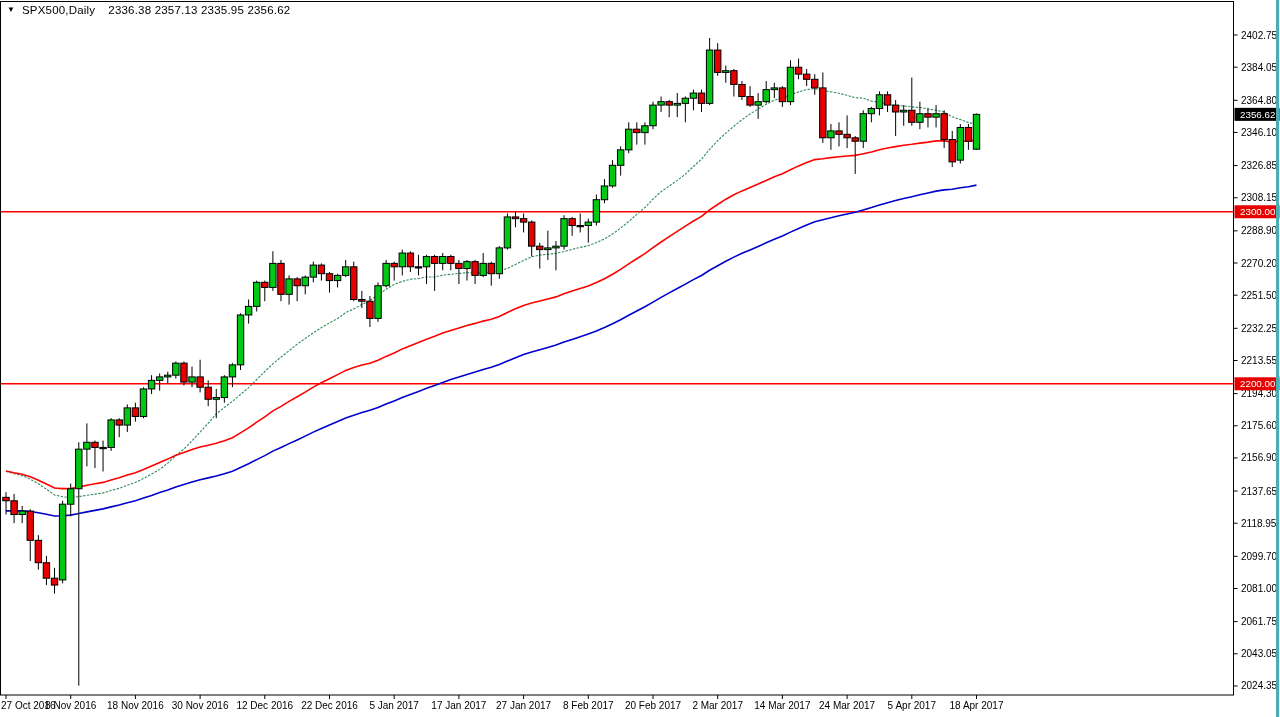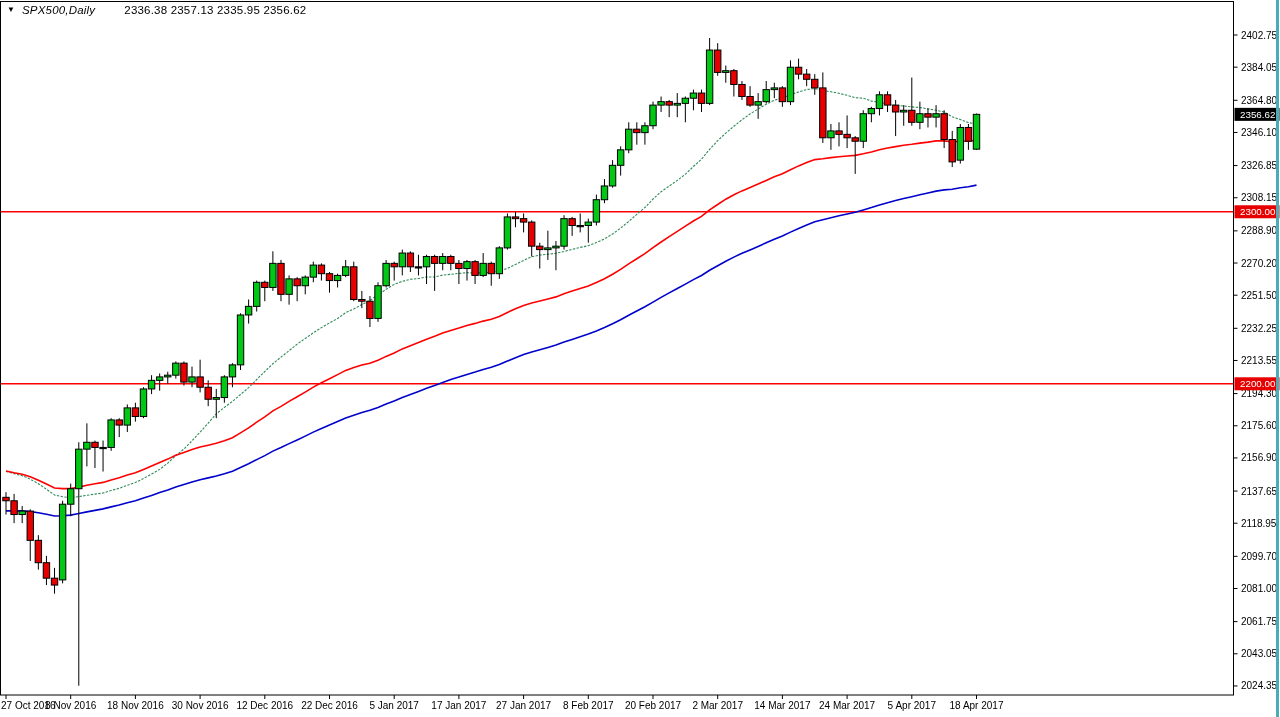--- a/index.html
+++ b/index.html
@@ -3,22 +3,22 @@
 <meta charset="utf-8">
 <style>
   html,body{margin:0;padding:0;background:#ffffff;}
   body{width:1280px;height:717px;position:relative;overflow:hidden;
        font-family:"Liberation Sans",sans-serif;}
   .win{position:absolute;inset:0;background:#fff;}
   #chart-svg{position:absolute;left:0;top:0;}
   .title{position:absolute;left:7px;top:4px;display:flex;align-items:center;
          font-size:11.5px;color:#000;white-space:pre;}
   .tri{font-size:8px;margin-right:7px;color:#000;line-height:1;}
-  .sym{letter-spacing:0.2px;font-style:italic;}
-  .ohlc{margin-left:29px;letter-spacing:0.2px;}
+  .sym{letter-spacing:0.2px;}
+  .ohlc{margin-left:13px;letter-spacing:0.2px;}
   .edge{position:absolute;top:0;left:1276px;width:3px;height:717px;background:#4aacb6;}
 </style>
 </head>
 <body>
 
 <div class="win">
   <svg id="chart-svg" width="1280" height="717" viewBox="0 0 1280 717">
       <rect x="0.5" y="1.5" width="1233" height="693.5" fill="#fff" stroke="#000000" stroke-width="1"></rect>
       <line x1="1" y1="211.76082499999998" x2="1233" y2="211.76082499999998" stroke="#ff0000" stroke-width="1.4"></line>
       <line x1="1" y1="383.790825" x2="1233" y2="383.790825" stroke="#ff0000" stroke-width="1.4"></line>

